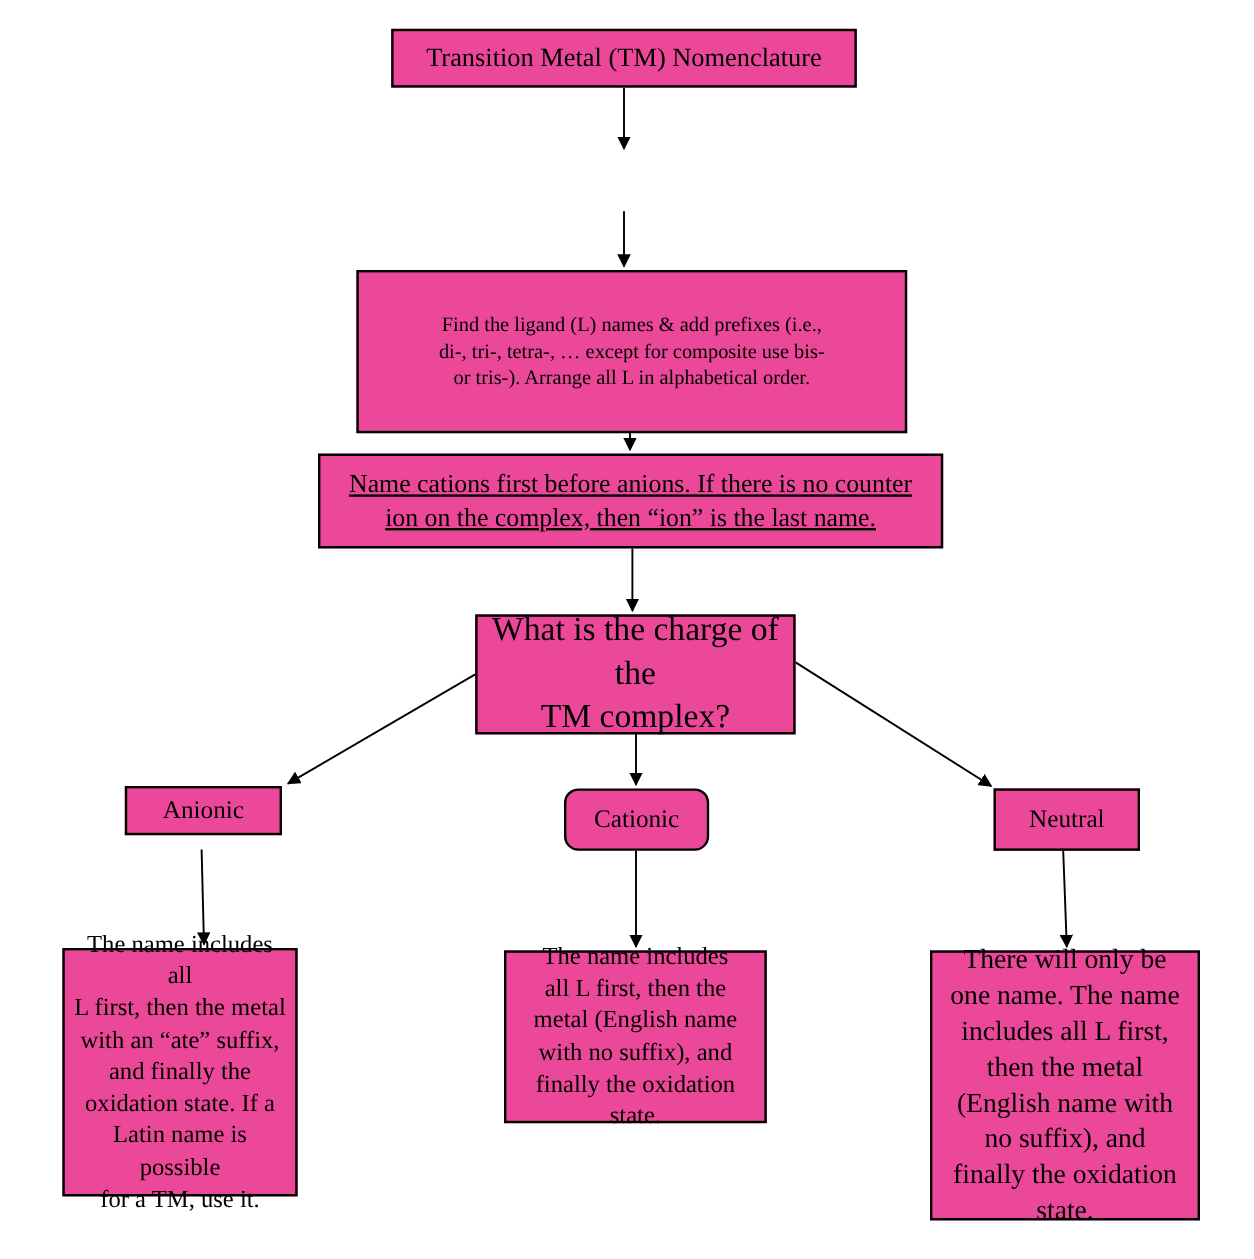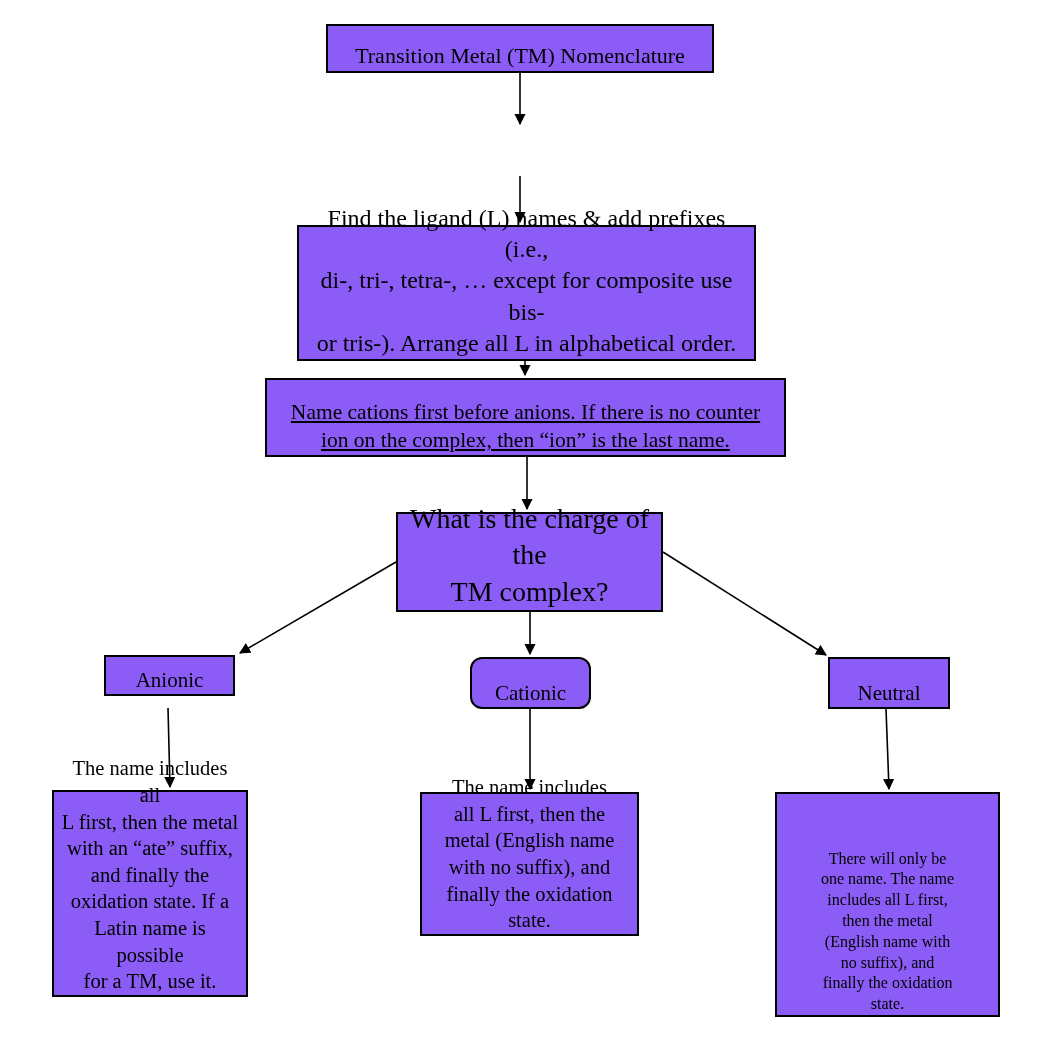--- a/index.html
+++ b/index.html
@@ -14,49 +14,49 @@
     height: 1049px;
     background: #ffffff;
     font-family: "Liberation Serif", "DejaVu Serif", serif;
     color: #000000;
     overflow: hidden;
   }
   .node {
     position: absolute;
     box-sizing: border-box;
     border: 2px solid #000000;
-    background: #8b5cf6;
+    background: #ec4899;
     display: flex;
-    align-items: flex-end;
+    align-items: center;
     justify-content: center;
     text-align: center;
     line-height: 1.30;
     z-index: 2;
   }
   .node .txt {
     display: block;
     width: 100%;
     padding: 0 6px;
     box-sizing: border-box;
     white-space: pre-line;
   }
   
   #node-title      { left: 326px; top: 24px;  width: 388px; height: 49px;  font-size: 22px; }
   #node-oxstate    { left: 378px; top: 127px; width: 285px; height: 49px;  font-size: 22px; }
-  #node-ligands    { left: 297px; top: 225px; width: 459px; height: 136px; font-size: 24px; }
+  #node-ligands    { left: 297px; top: 225px; width: 459px; height: 136px; font-size: 17px; }
   #node-cations    { left: 265px; top: 378px; width: 521px; height: 79px;  font-size: 21.5px; text-decoration: underline; }
   #node-charge     { left: 396px; top: 512px; width: 267px; height: 100px;  font-size: 28px; }
 
   #node-anionic    { left: 104px; top: 655px; width: 131px; height: 41px;  font-size: 21px; }
   #node-cationic   { left: 470px; top: 657px; width: 121px; height: 52px;  font-size: 21px; border-radius: 12px; }
   #node-neutral    { left: 828px; top: 657px; width: 122px; height: 52px;  font-size: 21px; }
 
   #node-res-anionic  { left: 52px;  top: 790px; width: 196px; height: 207px; font-size: 20.5px; }
   #node-res-cationic { left: 420px; top: 792px; width: 219px; height: 144px; font-size: 20.5px; }
-  #node-res-neutral  { left: 775px; top: 792px; width: 225px; height: 225px; font-size: 16px; }
+  #node-res-neutral  { left: 775px; top: 792px; width: 225px; height: 225px; font-size: 23px; }
 
   #edges {
     position: absolute;
     left: 0; top: 0;
     width: 1045px;
     height: 1049px;
     z-index: 1;
     pointer-events: none;
   }
 </style>

